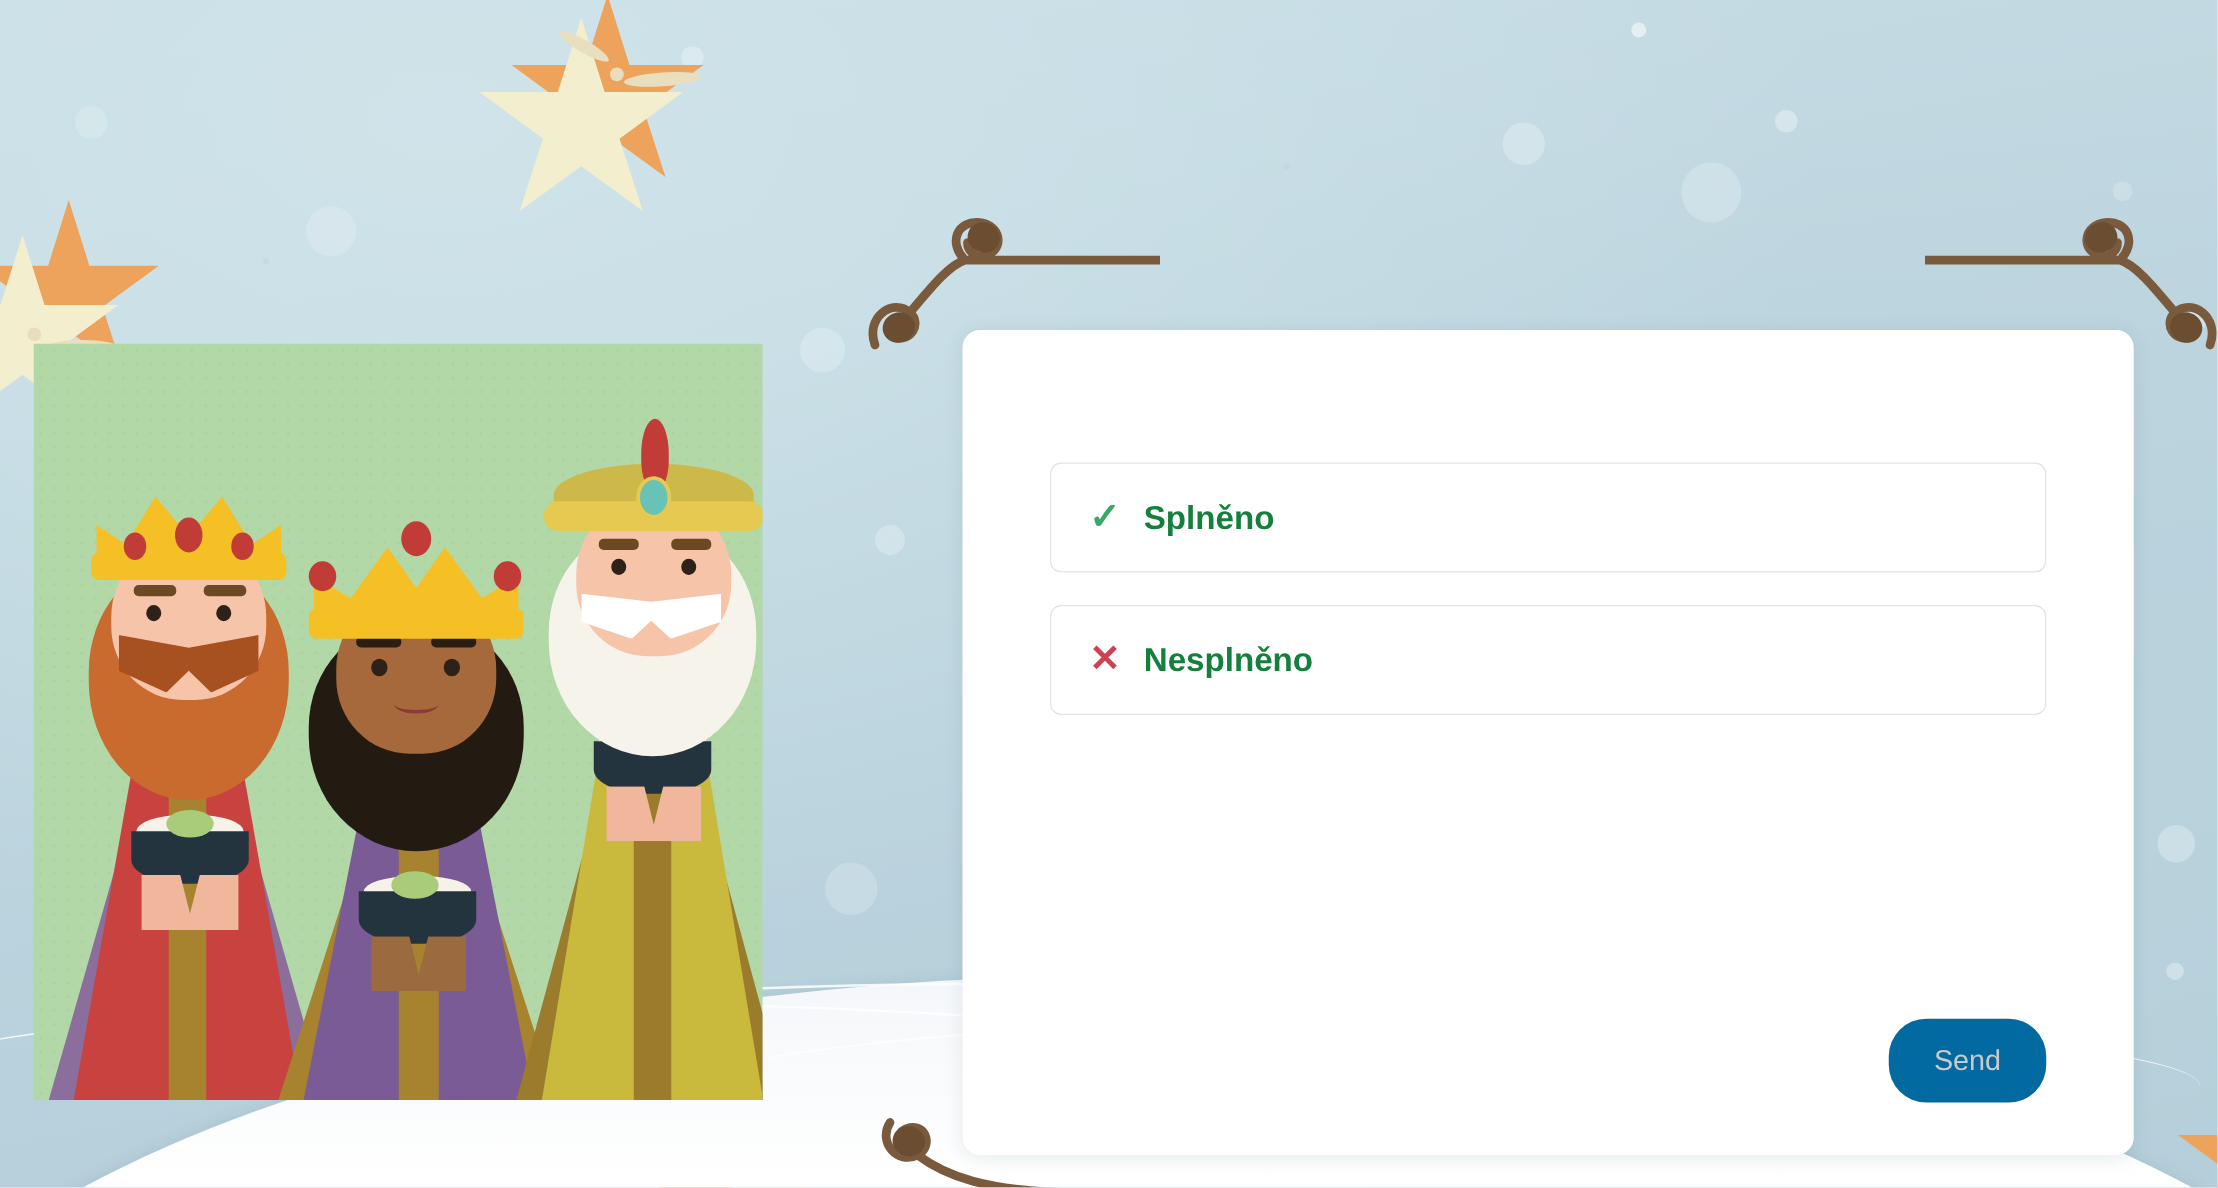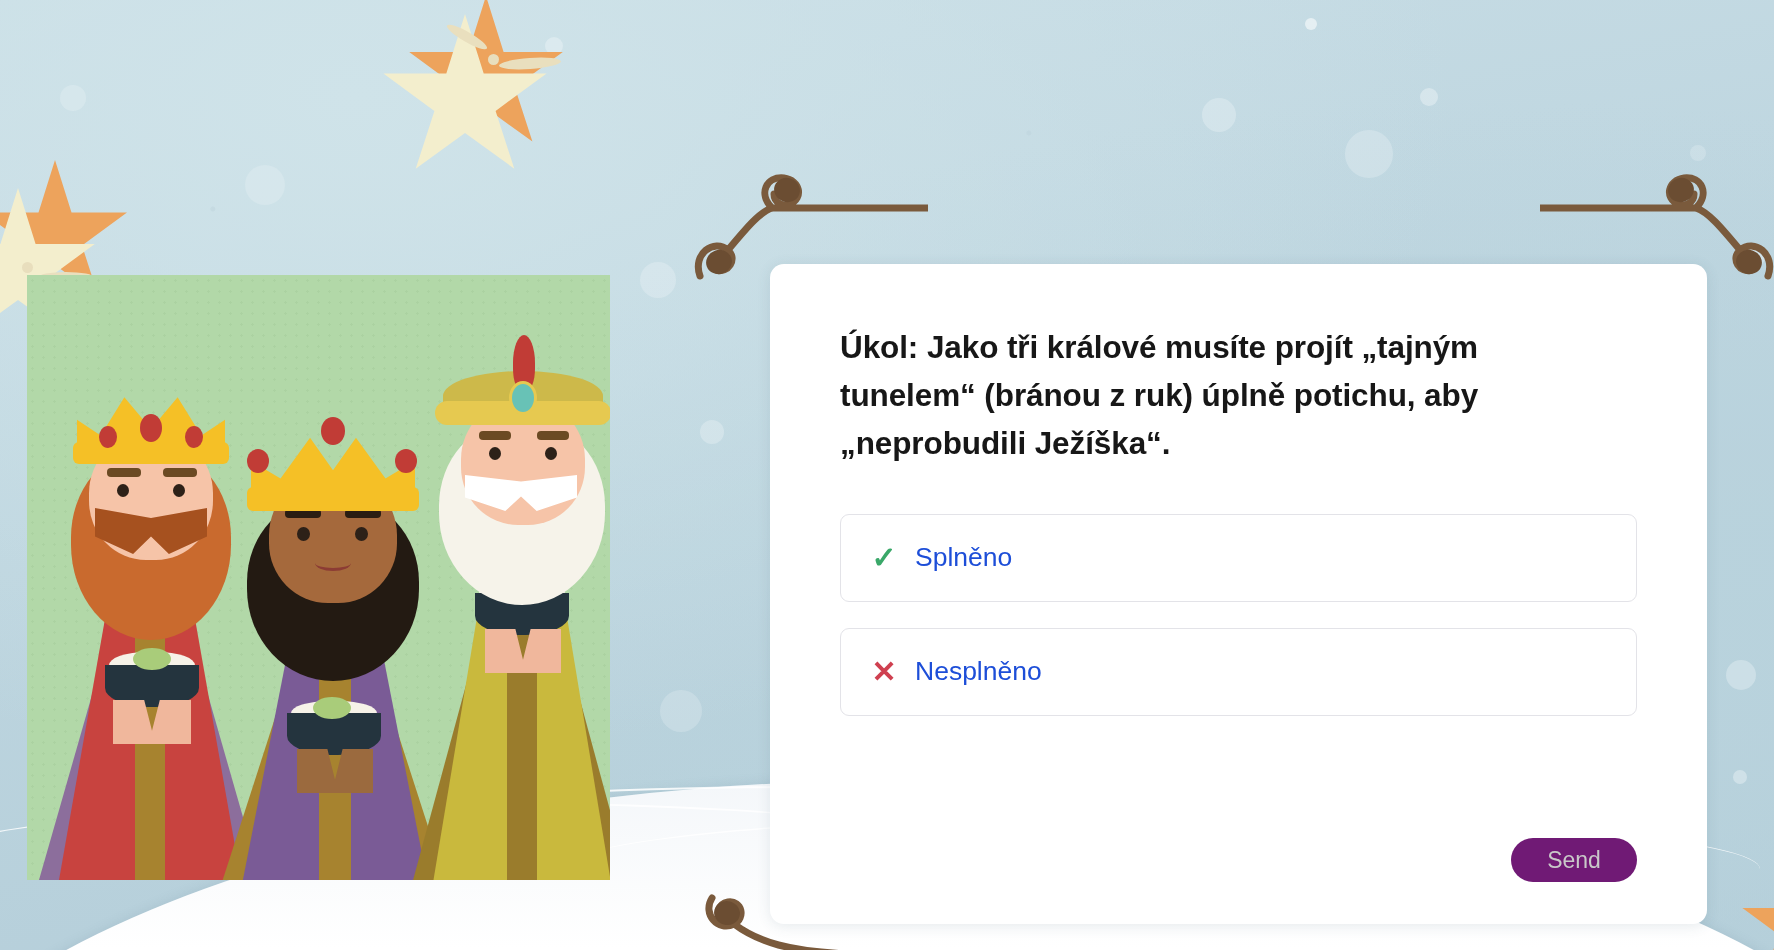--- a/index.html
+++ b/index.html
@@ -218,38 +218,38 @@
     width: 26px;
     text-align: center;
     font-size: 30px;
     font-weight: 700;
     line-height: 1;
   }
   .option .glyph.check { color: #3aa869; }
   .option .glyph.cross { color: #cf4050; }
   .option .label {
     font-size: 26.5px;
-    color: #1d4ed8;
-    font-weight: 400;
+    color: #15803d;
+    font-weight: 700;
   }
   .send-row {
     position: absolute;
     right: 70px;
     bottom: 42px;
   }
   .send-btn {
     display: inline-flex;
     align-items: center;
     justify-content: center;
     min-width: 126px;
-    height: 44px;
+    height: 67px;
     padding: 0 26px;
     border: none;
     border-radius: 30px;
-    background: #701a75;
+    background: #0369a1;
     color: #c9c9c9;
     font-size: 23px;
     font-family: "Liberation Sans", sans-serif;
     cursor: pointer;
   }
 </style>
 </head>
 <body>
 
 <div class="stage">
@@ -397,21 +397,20 @@
   <div class="flourish" style="left:700px;top:880px;">
     <svg width="150" height="80" viewBox="0 0 150 80" fill="none">
       <path d="M12 18 C 2 34, 18 52, 34 44 C 46 38, 42 20, 28 22 C 18 24, 16 34, 22 40
                M34 44 C 58 62, 90 72, 150 74" stroke="#7a5a3c" stroke-width="7" stroke-linecap="round" fill="none"></path>
       <ellipse cx="27" cy="33" rx="13" ry="12" fill="#6b4d32" transform="rotate(15 27 33)"></ellipse>
     </svg>
   </div>
 
   <div class="card">
     <div class="card-inner">
-      <div class="question">Úkol: Jako tři králové musíte projít „tajným tunelem“ (bránou z ruk) úplně potichu, aby „neprobudili Ježíška“.</div>
 
       <div class="options">
         <div class="option">
           <span class="glyph check">✓</span>
           <span class="label">Splněno</span>
         </div>
         <div class="option">
           <span class="glyph cross">✕</span>
           <span class="label">Nesplněno</span>
         </div>

